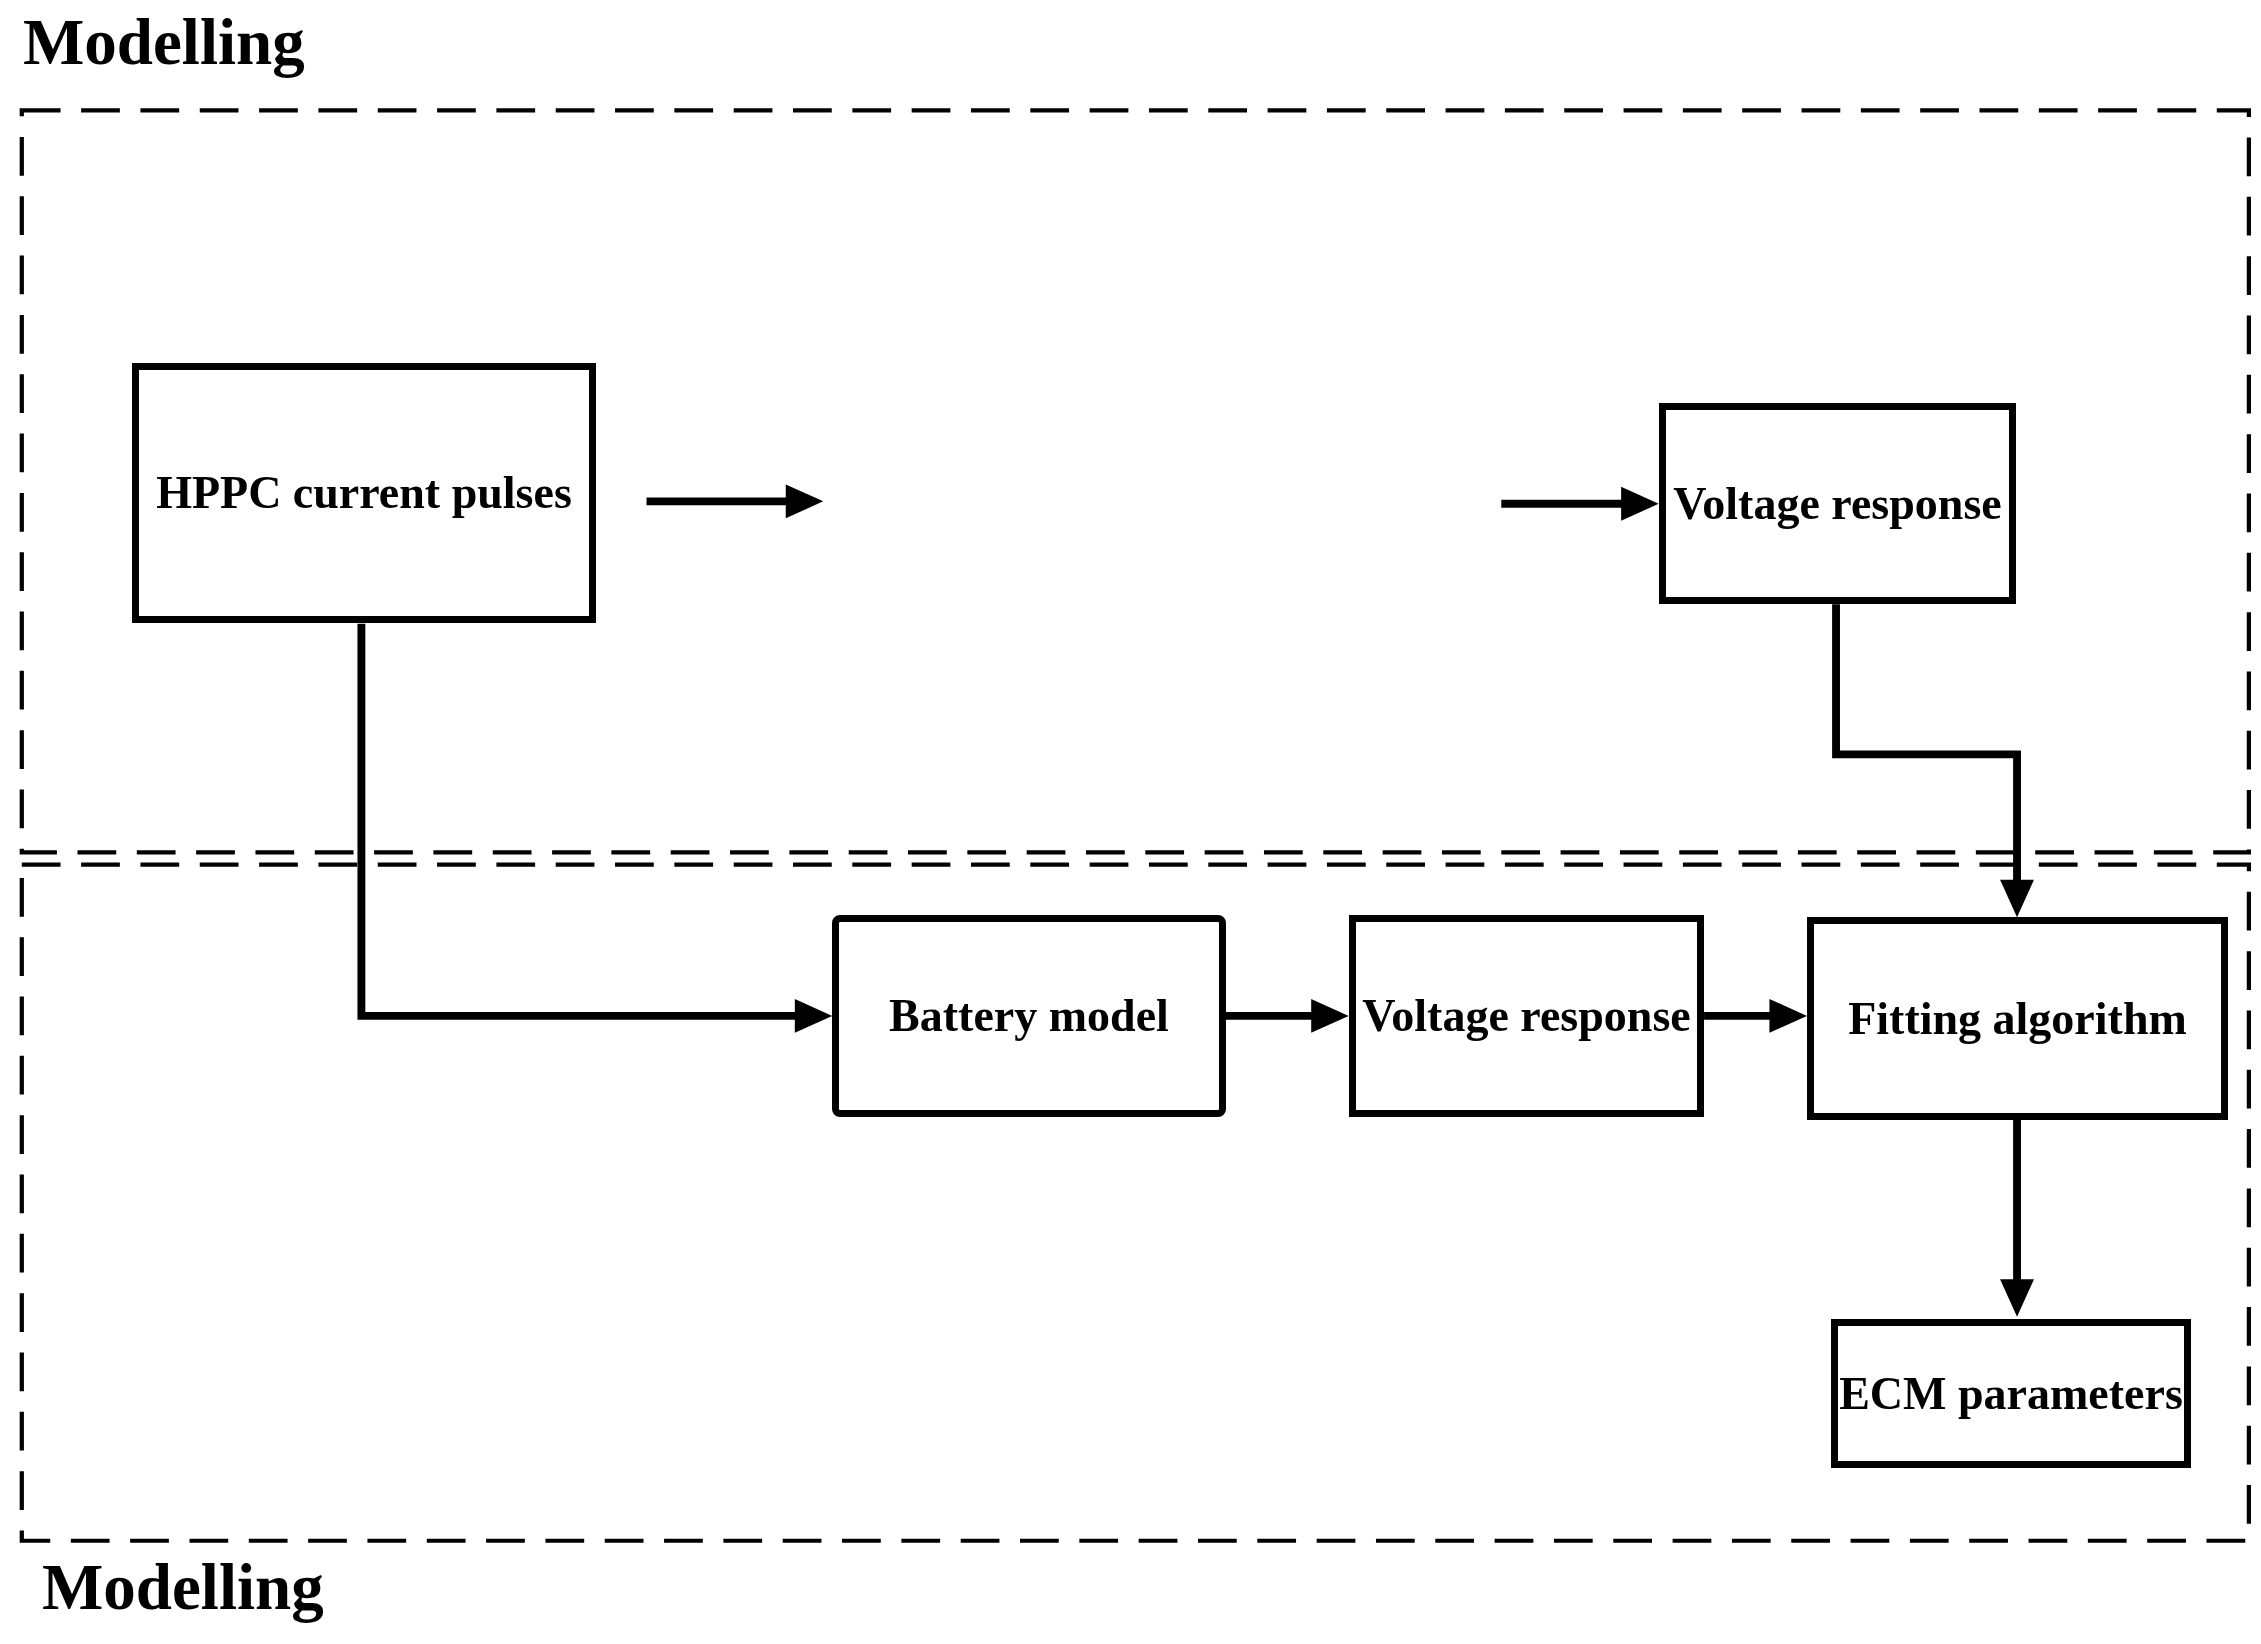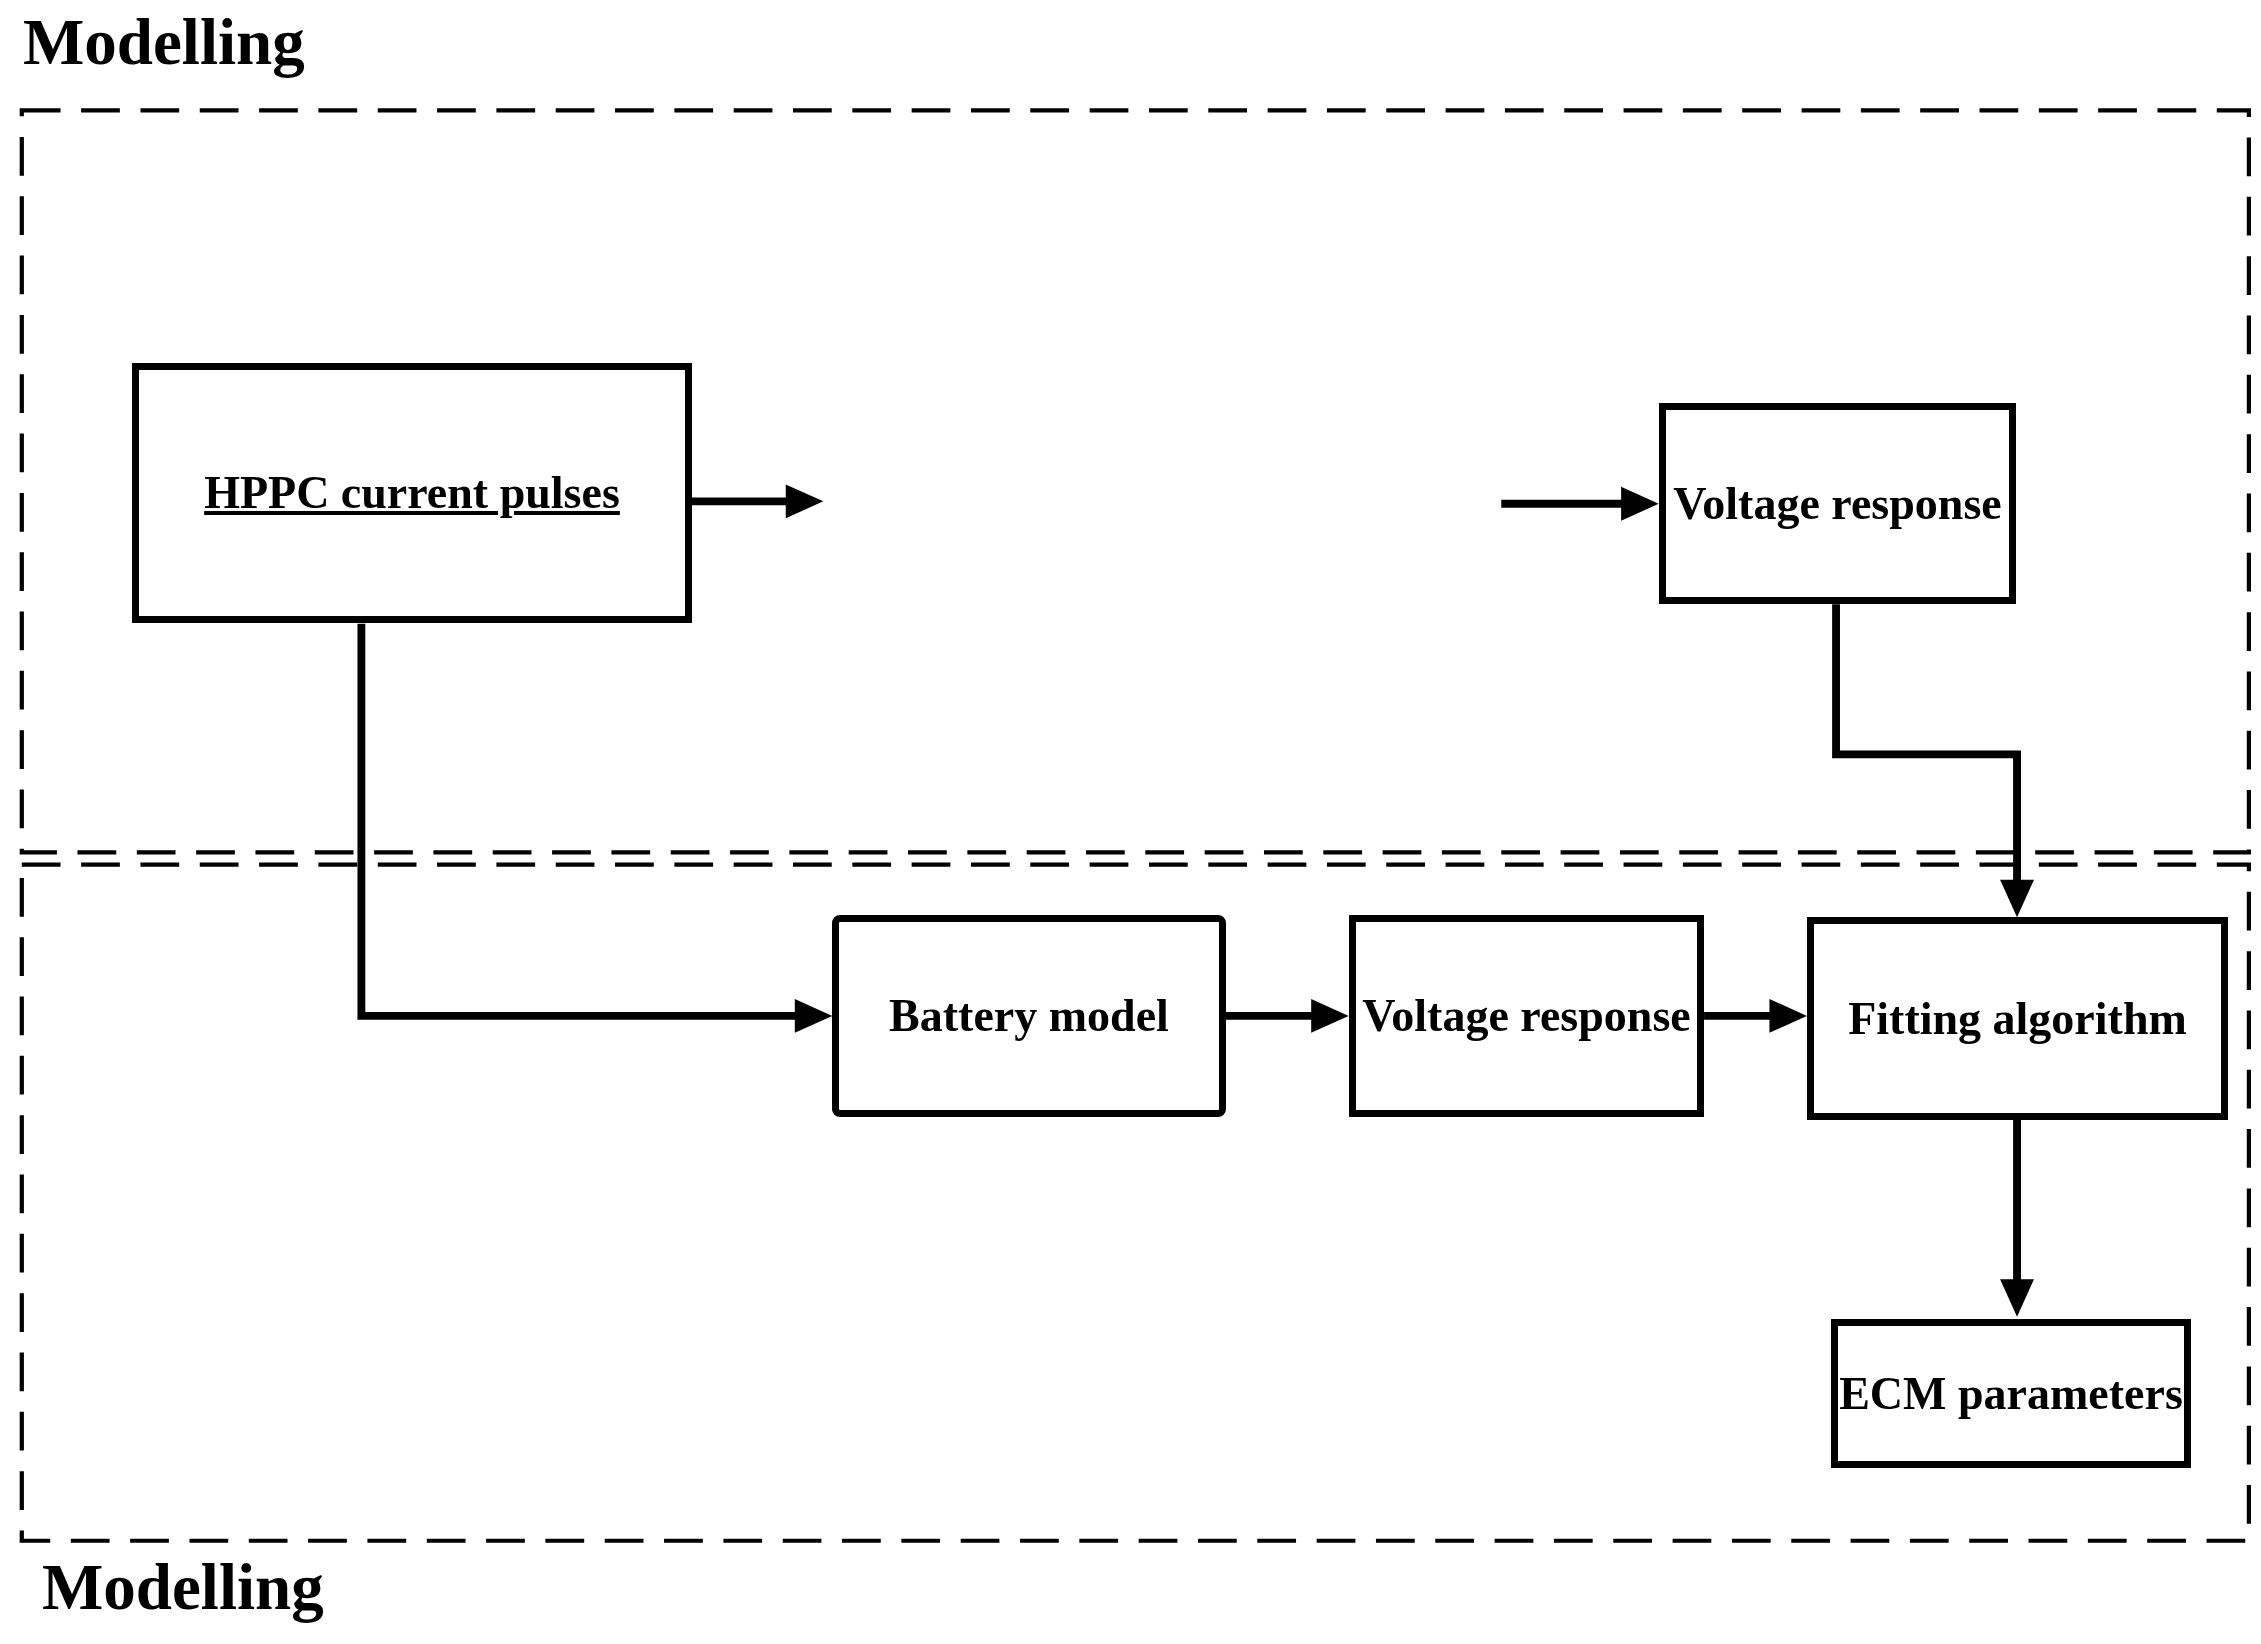--- a/index.html
+++ b/index.html
@@ -43,21 +43,21 @@
     position: absolute;
     z-index: 3;
     font-weight: bold;
     font-size: 65px;
     line-height: 1.15;
     white-space: nowrap;
   }
   #label-experiment { left: 23px; top: 4.8px; }
   #label-modelling  { left: 42px; top: 1550px; }
 
-  #node-hppc { left: 132px;  top: 363px;  width: 560px;  height: 260px; text-decoration: underline; }
+  #node-hppc { left: 132px;  top: 363px;  width: 464px;  height: 260px; }
   #node-bes  { left: 823px; top: 404px;  width: 678px; height: 201px; }
   #node-vr1  { left: 1659px; top: 403px;  width: 357px;  height: 201px; }
   #node-bm   { left: 832px; top: 915px; width: 394px;  height: 202px; border-radius: 8px; }
   #node-vr2  { left: 1349px; top: 915px; width: 355px;  height: 202px; }
   #node-fa   { left: 1807px; top: 917px; width: 421px;  height: 203px; }
   #node-ecm  { left: 1831px; top: 1319px; width: 360px;  height: 149px; }
 
   .wire {
     fill: none;
     stroke: #000000;

